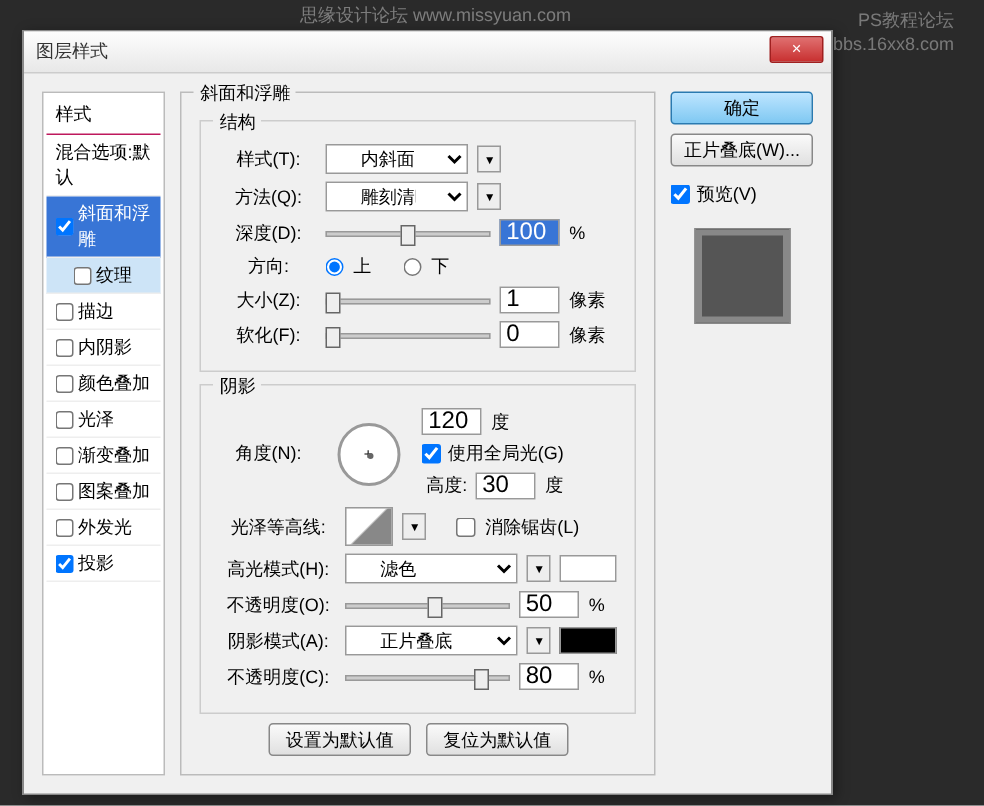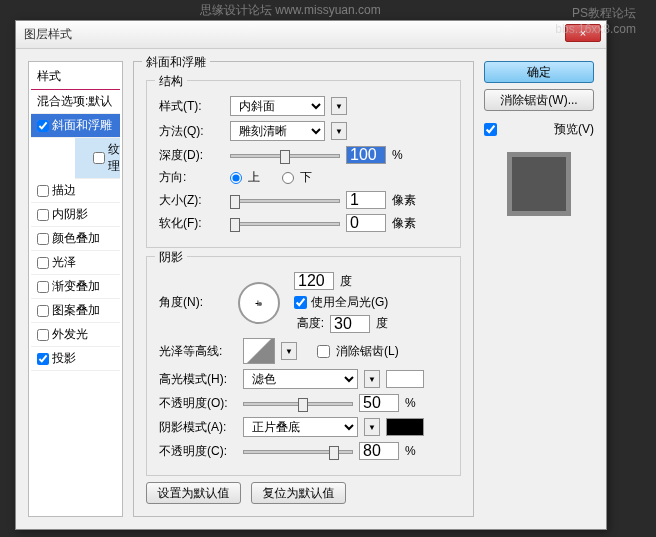--- a/index.html
+++ b/index.html
@@ -1,56 +1,56 @@
 <!DOCTYPE html>
 <html><head>
 <meta charset="utf-8">
 <style>
 *{box-sizing:border-box;margin:0;padding:0;font-family:"Microsoft YaHei",SimSun,sans-serif;font-size:12px}
 body{background:#2a2a2a;width:656px;height:537px;overflow:hidden;position:relative}
 .watermark{position:absolute;top:5px;right:20px;color:rgba(200,200,200,0.5);font-size:10px;z-index:100;text-align:right}
-.dialog{position:absolute;top:20px;left:15px;width:592px;height:510px;background:#f0f0f0;border:1px solid #888;box-shadow:2px 2px 8px rgba(0,0,0,0.4)}
+.dialog{position:absolute;top:20px;left:15px;width:540px;height:510px;background:#f0f0f0;border:1px solid #888;box-shadow:2px 2px 8px rgba(0,0,0,0.4)}
 .titlebar{height:28px;background:linear-gradient(#fdfdfd,#e8e8e8);border-bottom:1px solid #ccc;display:flex;align-items:center;padding:0 8px;position:relative}
 .titlebar-text{font-size:12px;color:#333}
 .close-btn{position:absolute;right:5px;top:3px;width:36px;height:18px;background:linear-gradient(#e07070,#c83030);border:1px solid #a02020;border-radius:2px;color:#fff;display:flex;align-items:center;justify-content:center;font-size:11px}
 .body{display:flex;padding:12px;gap:10px;height:calc(100% - 28px)}
 .sidebar{width:95px;border:1px solid #bbb;background:#fff;padding:2px}
 .side-head{padding:4px 6px;border-bottom:1px solid #be185d}
 .side-item{padding:3px 6px;display:flex;align-items:center;gap:3px;border-bottom:1px solid #eee;cursor:pointer}
 .side-item.sel{background:#3875d6;color:#fff}
 .side-item.sub{padding-left:18px}
 .side-item input[type=checkbox]{width:12px;height:12px}
 .main{flex:1;display:flex;flex-direction:column;gap:8px}
 .group{border:1px solid #bbb;padding:10px 12px 12px;position:relative}
 .group-title{position:absolute;top:-8px;left:8px;background:#f0f0f0;padding:0 4px;font-size:12px}
 .subgroup{border:1px solid #ccc;padding:10px 12px;margin-top:8px;position:relative}
 .row{display:flex;align-items:center;margin:5px 0;gap:6px}
-.lbl{width:65px;text-align:left;font-size:12px}
+.lbl{width:65px;text-align:center;font-size:12px}
 .lbl-s{width:55px;text-align:right;font-size:12px}
-select{height:20px;font-size:12px;padding:0 4px;background:#fff;border:1px solid #999}
+select{height:20px;font-size:12px;padding:0 18px;background:#fff;border:1px solid #999}
 select.w1{width:95px}
 select.w2{width:115px}
 .dd-arrow{width:16px;height:18px;background:#eee;border:1px solid #999;display:inline-flex;align-items:center;justify-content:center;font-size:8px}
 .slider{flex:0 0 110px;height:18px;position:relative}
 .slider::before{content:"";position:absolute;top:8px;left:0;right:0;height:2px;background:#ccc;border:1px solid #999}
 .slider::after{content:"";position:absolute;top:4px;width:8px;height:12px;background:#eee;border:1px solid #666;left:var(--p,50%)}
 input.num{width:40px;height:18px;border:1px solid #999;padding:0 3px;font-size:16px}
 input.num.sel{background:#3875d6;color:#fff}
 .unit{font-size:12px}
 .radio{width:12px;height:12px}
 .angle-widget{width:42px;height:42px;border:2px solid #999;border-radius:50%;background:#fff;position:relative;margin:0 8px}
 .angle-widget::after{content:"";position:absolute;top:18px;left:18px;width:4px;height:4px;background:#666;border-radius:50%}
 .cross{font-size:10px;position:absolute;top:14px;left:15px}
 .swatch{width:38px;height:18px;border:1px solid #999;display:inline-block}
 .curve{width:32px;height:26px;border:1px solid #999;background:linear-gradient(135deg,#fff 0%,#fff 48%,#888 52%,#888 100%);display:inline-block}
 .right{width:110px;display:flex;flex-direction:column;gap:6px;align-items:stretch}
 .btn{height:22px;border:1px solid #888;background:linear-gradient(#fafafa,#e0e0e0);border-radius:3px;font-size:12px;cursor:pointer}
 .btn.primary{background:linear-gradient(#bde5ff,#7fc8f2);border-color:#2a7ab0}
 .preview-box{width:64px;height:64px;border:1px solid #888;background:#555;margin:8px auto;box-shadow:inset 0 0 0 4px #888}
-.bottom-btns{display:flex;gap:10px;margin-top:6px}
+.bottom-btns{display:flex;gap:10px;justify-content:center;margin-top:6px}
 .bottom-btns .btn{width:95px}
 .chk{display:flex;align-items:center;gap:4px}
 </style>
 </head>
 <body>
 
 <div class="watermark">
   <div style="position:fixed;top:2px;left:200px;color:rgba(180,180,180,0.6)">思缘设计论坛 www.missyuan.com</div>
   <div>PS教程论坛</div>
   <div>bbs.16xx8.com</div>
@@ -63,21 +63,21 @@
   </div>
   <div class="body">
     <div class="sidebar">
       <div class="side-head">样式</div>
       <div class="side-item">混合选项:默认</div>
       <div id="side-items">
           <div class="side-item sel">
             <input type="checkbox" checked="" style="">
             <span>斜面和浮雕</span>
           </div>
-          <div class="side-item sub" style="background: rgb(205, 228, 247); margin-left: 44px;">
+          <div class="side-item sub" style="background: rgb(205, 228, 247);">
             <input type="checkbox" style="">
             <span>纹理</span>
           </div>
           <div class="side-item">
             <input type="checkbox" style="">
             <span>描边</span>
           </div>
           <div class="side-item">
             <input type="checkbox" style="">
             <span>内阴影</span>
@@ -212,21 +212,21 @@
 
         <div class="bottom-btns">
           <button class="btn">设置为默认值</button>
           <button class="btn">复位为默认值</button>
         </div>
       </div>
     </div>
 
     <div class="right">
       <button class="btn primary">确定</button>
-      <button class="btn">消除锯齿(W)...</button>
-      <div class="chk" style="justify-content:space-between;margin-top:4px">
+      <button class="btn">正片叠底(W)...</button>
+      <div class="chk" style="justify-content:flex-start;margin-top:4px">
         <input type="checkbox" checked="" style="">
         <span>预览(V)</span>
       </div>
       <div class="preview-box"></div>
     </div>
   </div>
 </div>
 
 </body></html>

